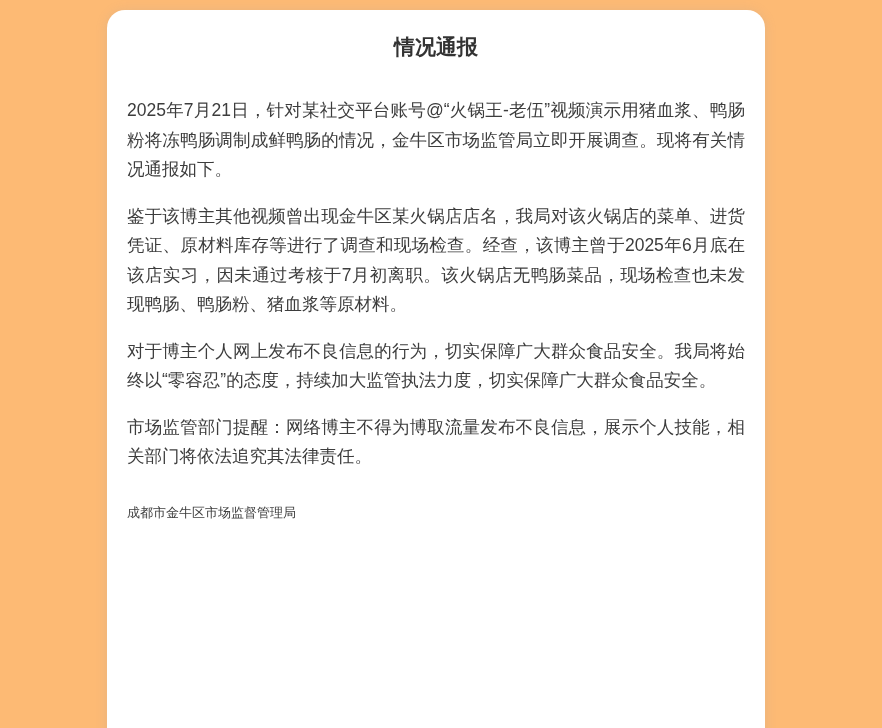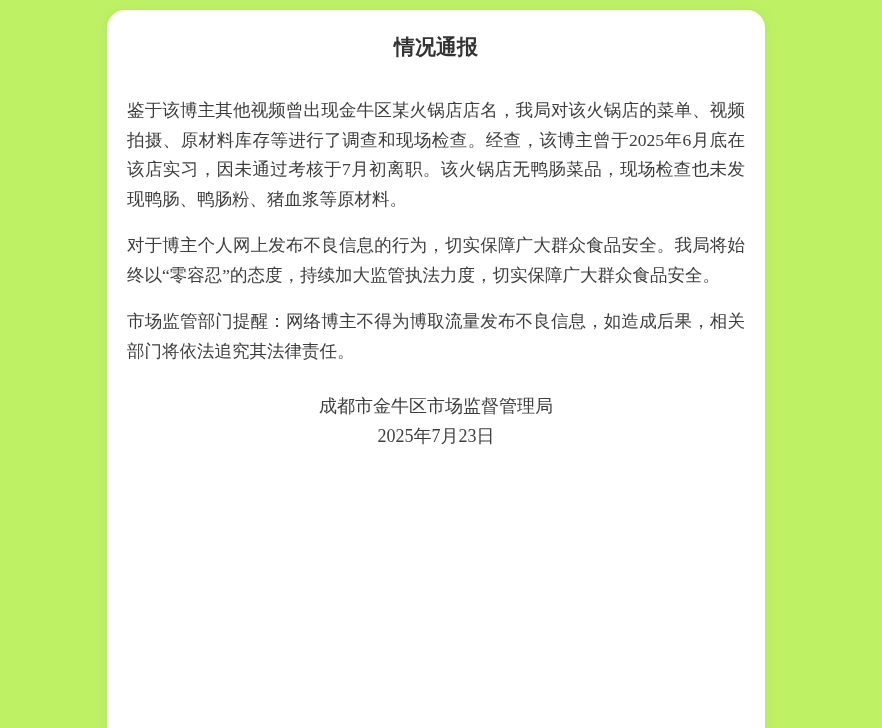--- a/index.html
+++ b/index.html
@@ -3,23 +3,23 @@
 <meta charset="utf-8">
 <style>
   html, body {
     margin: 0;
     padding: 0;
   }
   .stage {
     position: relative;
     width: 882px;
     height: 728px;
-    background: #bef264;
+    background: #fdba74;
     overflow: hidden;
-    font-family: Liberation Serif, serif;
+    font-family: Liberation Sans, sans-serif;
   }
   .card {
     position: absolute;
     left: 107px;
     top: 10px;
     width: 658px;
     height: 770px; 
     background: #ffffff;
     border-radius: 18px;
     box-shadow: 0 1px 12px rgba(140, 155, 185, 0.20);
@@ -38,39 +38,39 @@
     margin: 0 0 17px 0;
     font-size: 17.5px;
     line-height: 29.5px;
     color: #3d3d3d;
     text-align: justify;
     text-justify: inter-ideograph;
     word-break: break-all;
   }
   .signature {
     margin-top: 26px;
-    text-align: center;
-    font-size: 18px;
+    text-align: left;
+    font-size: 13px;
     line-height: 29.5px;
     color: #3d3d3d;
   }
 </style>
 </head>
 <body>
 
 <div class="stage">
   <div class="card">
     <h1 class="title">情况通报</h1>
 
+    <p class="para">2025年7月21日，针对某社交平台账号@“火锅王-老伍”视频演示用猪血浆、鸭肠粉将冻鸭肠调制成鲜鸭肠的情况，金牛区市场监管局立即开展调查。现将有关情况通报如下。</p>
 
 
-    <p class="para">鉴于该博主其他视频曾出现金牛区某火锅店店名，我局对该火锅店的菜单、视频拍摄、原材料库存等进行了调查和现场检查。经查，该博主曾于2025年6月底在该店实习，因未通过考核于7月初离职。该火锅店无鸭肠菜品，现场检查也未发现鸭肠、鸭肠粉、猪血浆等原材料。</p>
+    <p class="para">鉴于该博主其他视频曾出现金牛区某火锅店店名，我局对该火锅店的菜单、进货凭证、原材料库存等进行了调查和现场检查。经查，该博主曾于2025年6月底在该店实习，因未通过考核于7月初离职。该火锅店无鸭肠菜品，现场检查也未发现鸭肠、鸭肠粉、猪血浆等原材料。</p>
 
     <p class="para">对于博主个人网上发布不良信息的行为，切实保障广大群众食品安全。我局将始终以“零容忍”的态度，持续加大监管执法力度，切实保障广大群众食品安全。</p>
 
-    <p class="para">市场监管部门提醒：网络博主不得为博取流量发布不良信息，如造成后果，相关部门将依法追究其法律责任。</p>
+    <p class="para">市场监管部门提醒：网络博主不得为博取流量发布不良信息，展示个人技能，相关部门将依法追究其法律责任。</p>
 
     <div class="signature">
       <div>成都市金牛区市场监督管理局</div>
-      <div>2025年7月23日</div>
     </div>
   </div>
 </div>
 
 </body></html>

